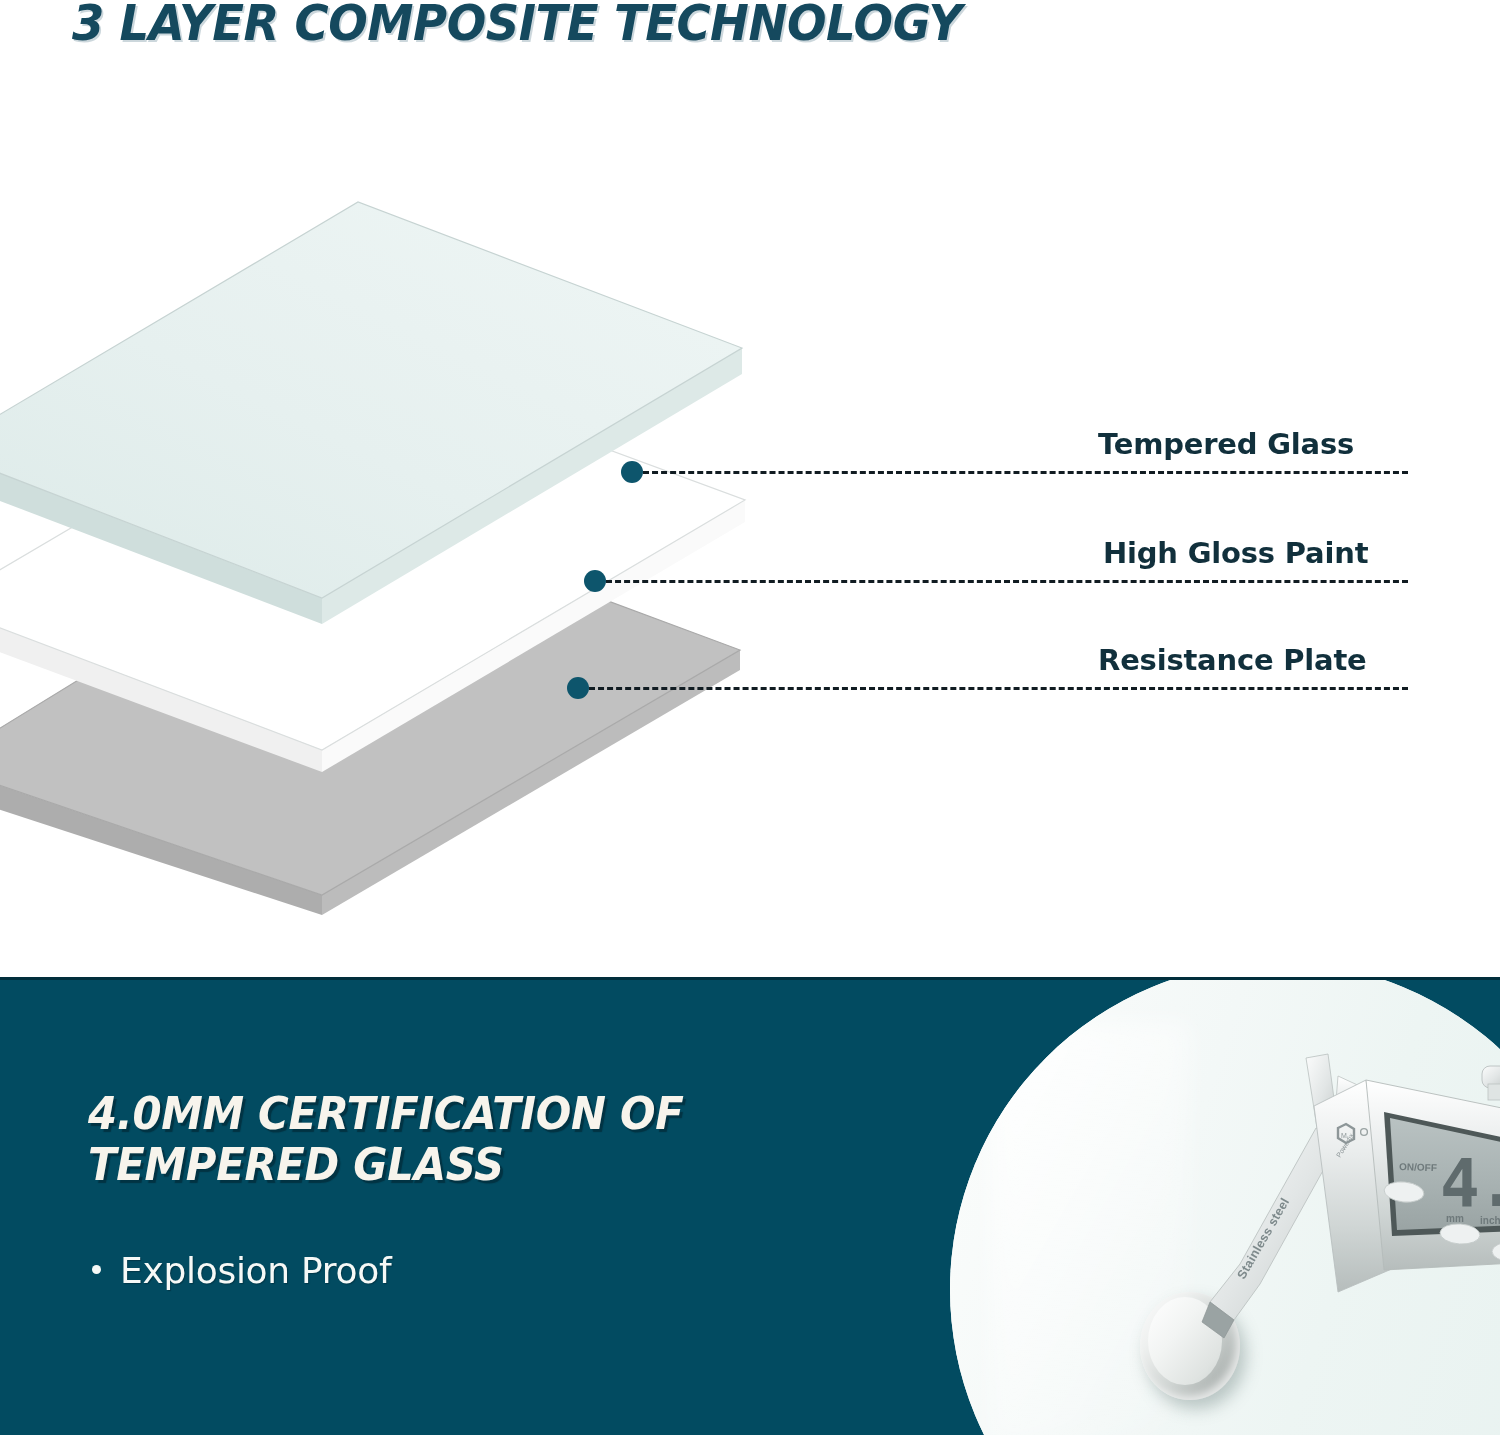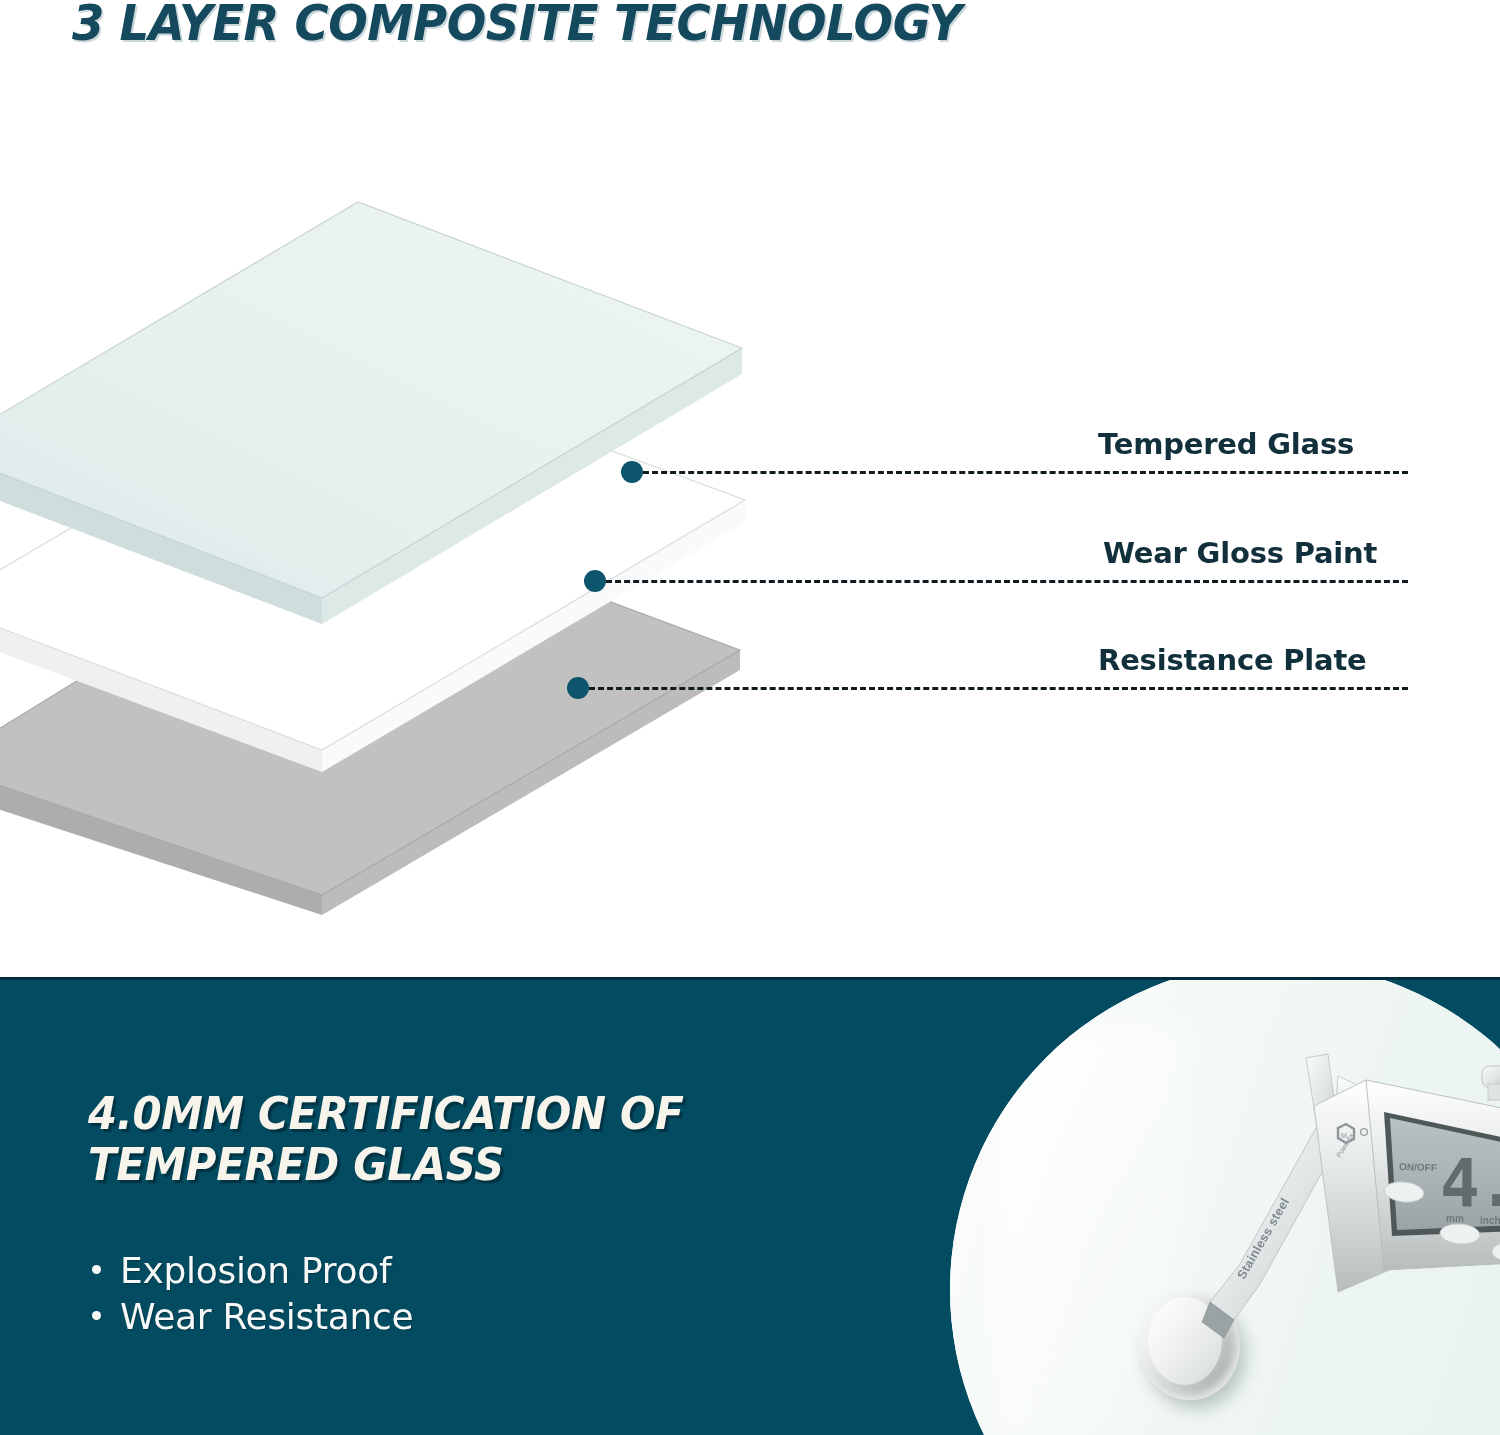--- a/index.html
+++ b/index.html
@@ -115,20 +115,21 @@
   .bullet-list li {
     display: flex;
     align-items: baseline;
     font-family: "DejaVu Sans", sans-serif;
     font-size: 36px;
     line-height: 1.28;
     color: #f6f9f7;
     letter-spacing: -0.3px;
     white-space: nowrap;
     text-shadow: 1px 1px 1px rgba(0,20,28,0.35);
+    justify-content: flex-end;
   }
   .bullet-dot {
     flex: 0 0 auto;
     width: 9px;
     height: 9px;
     border-radius: 50%;
     background: #f6f9f7;
     margin-right: 19px;
     position: relative;
     top: -9px;
@@ -281,21 +282,21 @@
 
   <div class="leader-dot" style="left:621px; top:461px;"></div>
   <div class="leader" style="left:643px; top:471px; width:765px;"></div>
   <div class="callout" style="left:1098px; top:471px;">
     <span class="callout-label">Tempered Glass</span>
   </div>
 
   <div class="leader-dot" style="left:584px; top:570px;"></div>
   <div class="leader" style="left:606px; top:580px; width:802px;"></div>
   <div class="callout" style="left:1103px; top:580px;">
-    <span class="callout-label">Wear Gloss Paint</span>
+    <span class="callout-label">High Gloss Paint</span>
   </div>
 
   <div class="leader-dot" style="left:567px; top:677px;"></div>
   <div class="leader" style="left:589px; top:687px; width:819px;"></div>
   <div class="callout" style="left:1098px; top:687px;">
     <span class="callout-label">Resistance Plate</span>
   </div>
 
   <div class="dark-panel"></div>
 
@@ -393,19 +394,15 @@
   <div class="panel-heading">
     <span class="line">4.0MM CERTIFICATION OF</span>
     <span class="line">TEMPERED GLASS</span>
   </div>
 
   <ul class="bullet-list">
     <li>
       <span class="bullet-dot"></span>
       <span>Explosion Proof</span>
     </li>
-    <li>
-      <span class="bullet-dot"></span>
-      <span>Wear Resistance</span>
-    </li>
   </ul>
 
 </div>
 
 </body></html>

